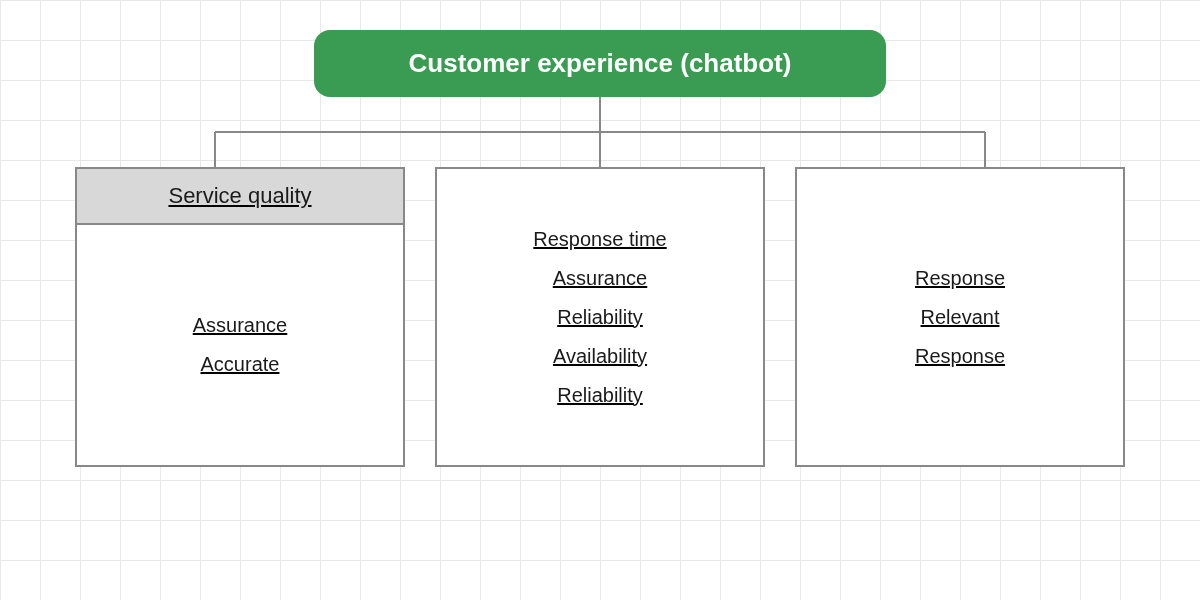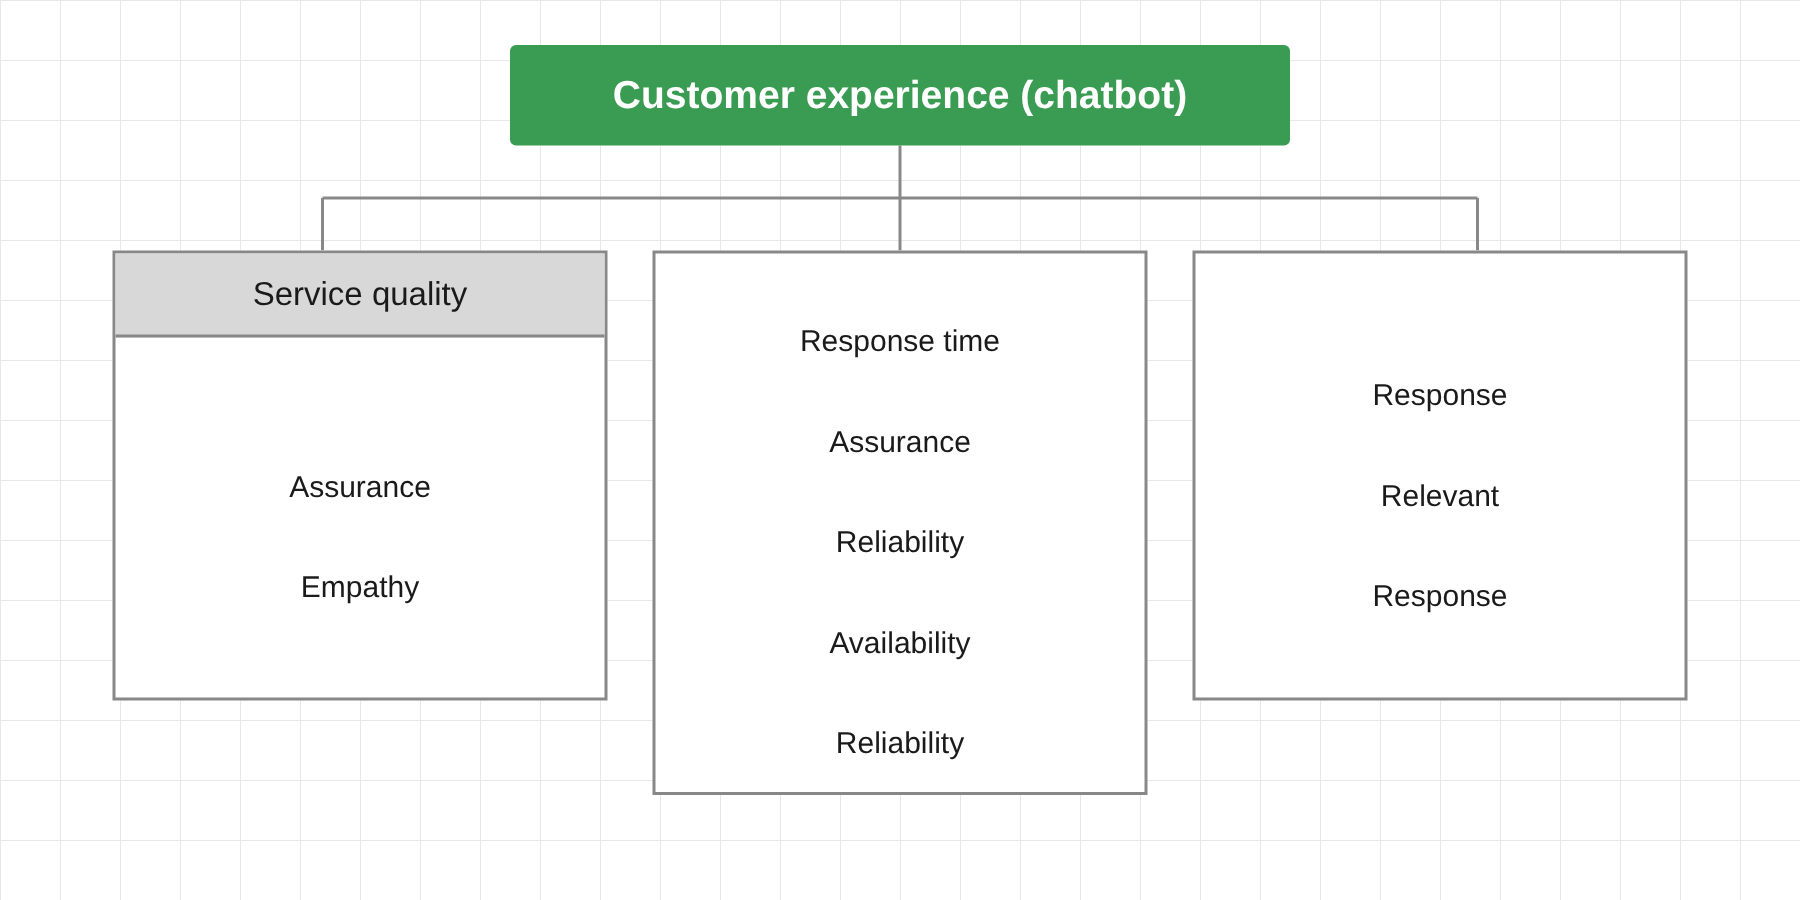--- a/index.html
+++ b/index.html
@@ -40,23 +40,23 @@
       padding-top: 30px;
     }
 
     
     .root-node {
       background-color: #3a9c52;
       color: #ffffff;
       font-size: 26px;
       font-weight: bold;
       padding: 18px 40px;
-      border-radius: 4px;
+      border-radius: 16px;
       text-align: center;
-      width: 520px;
+      width: 572px;
       position: relative;
       z-index: 2;
     }
 
     
     .connector-svg {
       width: 1100px;
       height: 70px;
       display: block;
       overflow: visible;
@@ -73,20 +73,21 @@
     }
 
     
     .category-box {
       border: 2px solid #888;
       background-color: #ffffff;
       width: 330px;
       min-height: 300px;
       display: flex;
       flex-direction: column;
+      text-decoration: underline;
     }
 
     .category-header {
       background-color: #d8d8d8;
       border-bottom: 2px solid #888;
       text-align: center;
       font-size: 22px;
       font-weight: normal;
       padding: 14px 10px;
       color: #1a1a1a;
@@ -99,21 +100,20 @@
       justify-content: center;
       flex: 1;
       padding: 20px 10px;
       gap: 16px;
     }
 
     .category-item {
       font-size: 20px;
       color: #1a1a1a;
       text-align: center;
-      margin-top: 28px;
     }
   </style>
 </head>
 <body>
 
 <div class="diagram-container">
 
   <div class="root-node">
     <span>Customer experience (chatbot)</span>
   </div>
@@ -135,21 +135,21 @@
 
     <div class="category-box">
       <div class="category-header">
         <span>Service quality</span>
       </div>
       <div class="category-items">
         <div class="category-item">
           <span>Assurance</span>
         </div>
         <div class="category-item">
-          <span>Empathy</span>
+          <span>Accurate</span>
         </div>
       </div>
     </div>
 
     <div class="category-box">
       <div class="category-items">
         <div class="category-item">
           <span>Response time</span>
         </div>
         <div class="category-item">

